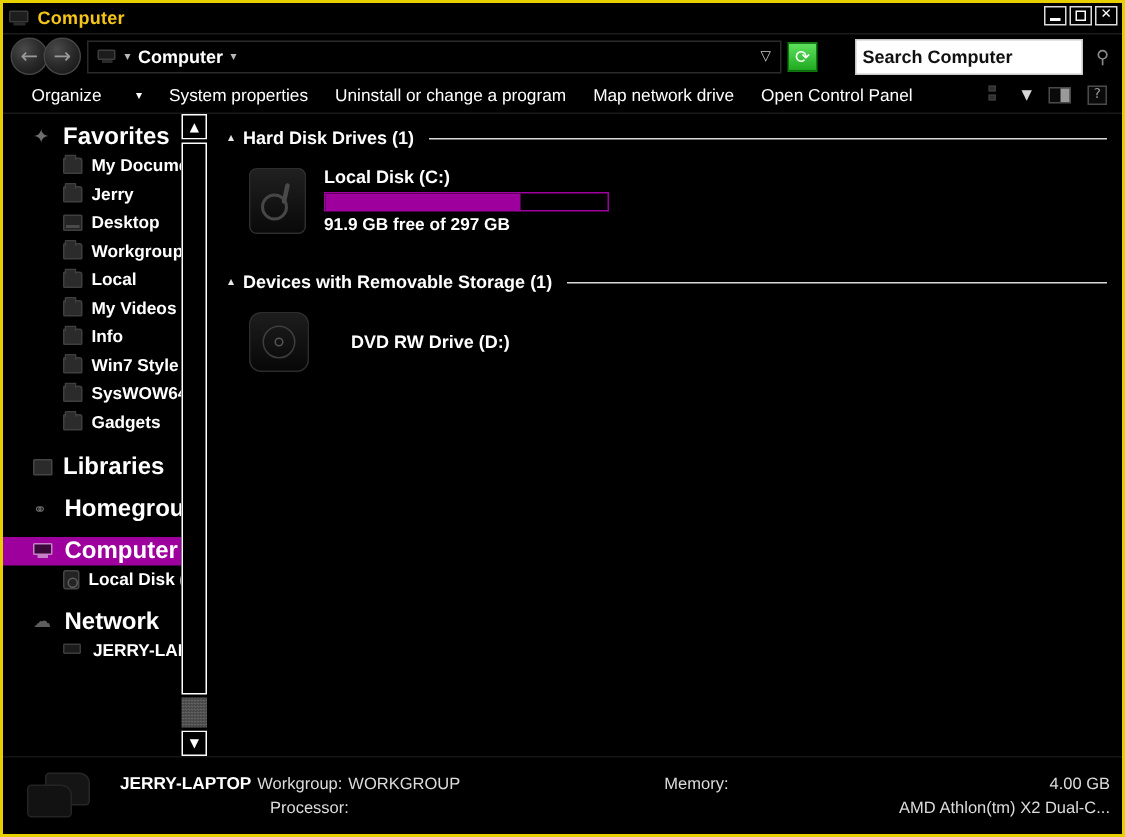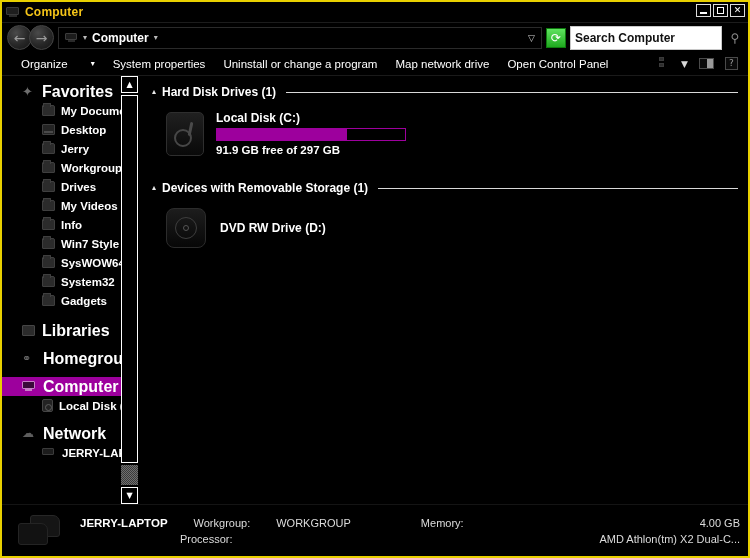--- a/index.html
+++ b/index.html
@@ -134,20 +134,21 @@
     color: #fff; font-size: 12px; font-family: "DejaVu Sans", sans-serif;
     line-height: 1;
   }
   .searchbox {
     flex: 0 0 152px;
     height: 24px;
     background: #ffffff;
     border: 1px solid #c8c8c8;
     display: flex; align-items: center;
     padding: 0 4px;
+    margin-left: 21px;
   }
   .searchbox span {
     color: #111; font-size: 12px; font-weight: bold; white-space: nowrap;
   }
   .search-ico {
     width: 18px; flex: 0 0 18px;
     display: flex; align-items: center; justify-content: center;
     color: #8a8a8a; font-size: 12px;
     font-family: "DejaVu Sans", sans-serif;
   }
@@ -375,21 +376,21 @@
   .bar-fill {
     position: absolute; left: 0; top: 0; bottom: 0;
     background: #9d009d;
   }
   .drive-free { color: #ffffff; font-size: 11.5px; font-weight: bold; white-space: nowrap; }
 
   .section-head.second { margin-top: 16px; }
 
   .dvd-row {
     display: flex; align-items: center;
-    gap: 14px;
+    gap: 28px;
     padding: 8px 0 0 14px;
   }
   .drive-icon-dvd {
     width: 40px; height: 40px; flex: 0 0 40px;
     background: linear-gradient(#1d1d1d, #070707);
     border: 1px solid #2c2c2c;
     border-radius: 8px;
     position: relative;
   }
   .drive-icon-dvd .disc {
@@ -419,21 +420,21 @@
     background: #151515; border: 1px solid #272727;
     border-radius: 3px 7px 3px 3px;
   }
   .status-icon .b2 {
     position: absolute; left: 2px; top: 11px;
     width: 30px; height: 22px;
     background: #121212; border: 1px solid #242424;
     border-radius: 3px 7px 3px 3px;
   }
   .status-text { display: flex; flex-direction: column; gap: 4px; flex: 1 1 auto; }
-  .status-line1 { display: flex; align-items: baseline; gap: 26px; }
+  .status-line1 { display: flex; align-items: baseline; gap: 4px; }
   .status-line2 { display: flex; align-items: baseline; padding-left: 100px; justify-content: space-between; }
   .st-strong { color: #ffffff; font-size: 11.5px; font-weight: bold; white-space: nowrap; }
   .st-label { color: #dcdcdc; font-size: 11px; white-space: nowrap; }
   .st-mem { margin-left: auto; padding-right: 210px; }
 </style>
 </head>
 <body>
 
 <div class="window">
 
@@ -513,54 +514,50 @@
       <div class="nav-group">
         <div class="nav-row root">
           <span class="ic ic-star">✦</span>
           <span class="nav-label">Favorites</span>
         </div>
         <div class="nav-row child">
           <span class="ic ic-folder"></span>
           <span class="nav-label">My Documents</span>
         </div>
         <div class="nav-row child">
+          <span class="ic ic-folder"></span>
+          <span class="nav-label">Jerry</span>
+        </div>
+        <div class="nav-row child">
           <span class="ic ic-desktop"></span>
           <span class="nav-label">Desktop</span>
         </div>
         <div class="nav-row child">
           <span class="ic ic-folder"></span>
-          <span class="nav-label">Jerry</span>
-        </div>
-        <div class="nav-row child">
-          <span class="ic ic-folder"></span>
           <span class="nav-label">Workgroup</span>
         </div>
         <div class="nav-row child">
           <span class="ic ic-folder"></span>
-          <span class="nav-label">Drives</span>
+          <span class="nav-label">Local</span>
         </div>
         <div class="nav-row child">
           <span class="ic ic-folder"></span>
           <span class="nav-label">My Videos</span>
         </div>
         <div class="nav-row child">
           <span class="ic ic-folder"></span>
           <span class="nav-label">Info</span>
         </div>
         <div class="nav-row child">
           <span class="ic ic-folder"></span>
           <span class="nav-label">Win7 Style Bui</span>
         </div>
         <div class="nav-row child">
           <span class="ic ic-folder"></span>
           <span class="nav-label">SysWOW64</span>
-        </div>
-        <div class="nav-row child">
-          <span class="ic ic-folder"></span>
-          <span class="nav-label">System32</span>
         </div>
         <div class="nav-row child">
           <span class="ic ic-folder"></span>
           <span class="nav-label">Gadgets</span>
         </div>
       </div>
 
       <div class="spacer-sm"></div>
       <div class="nav-row root">
         <span class="ic ic-lib"></span>

